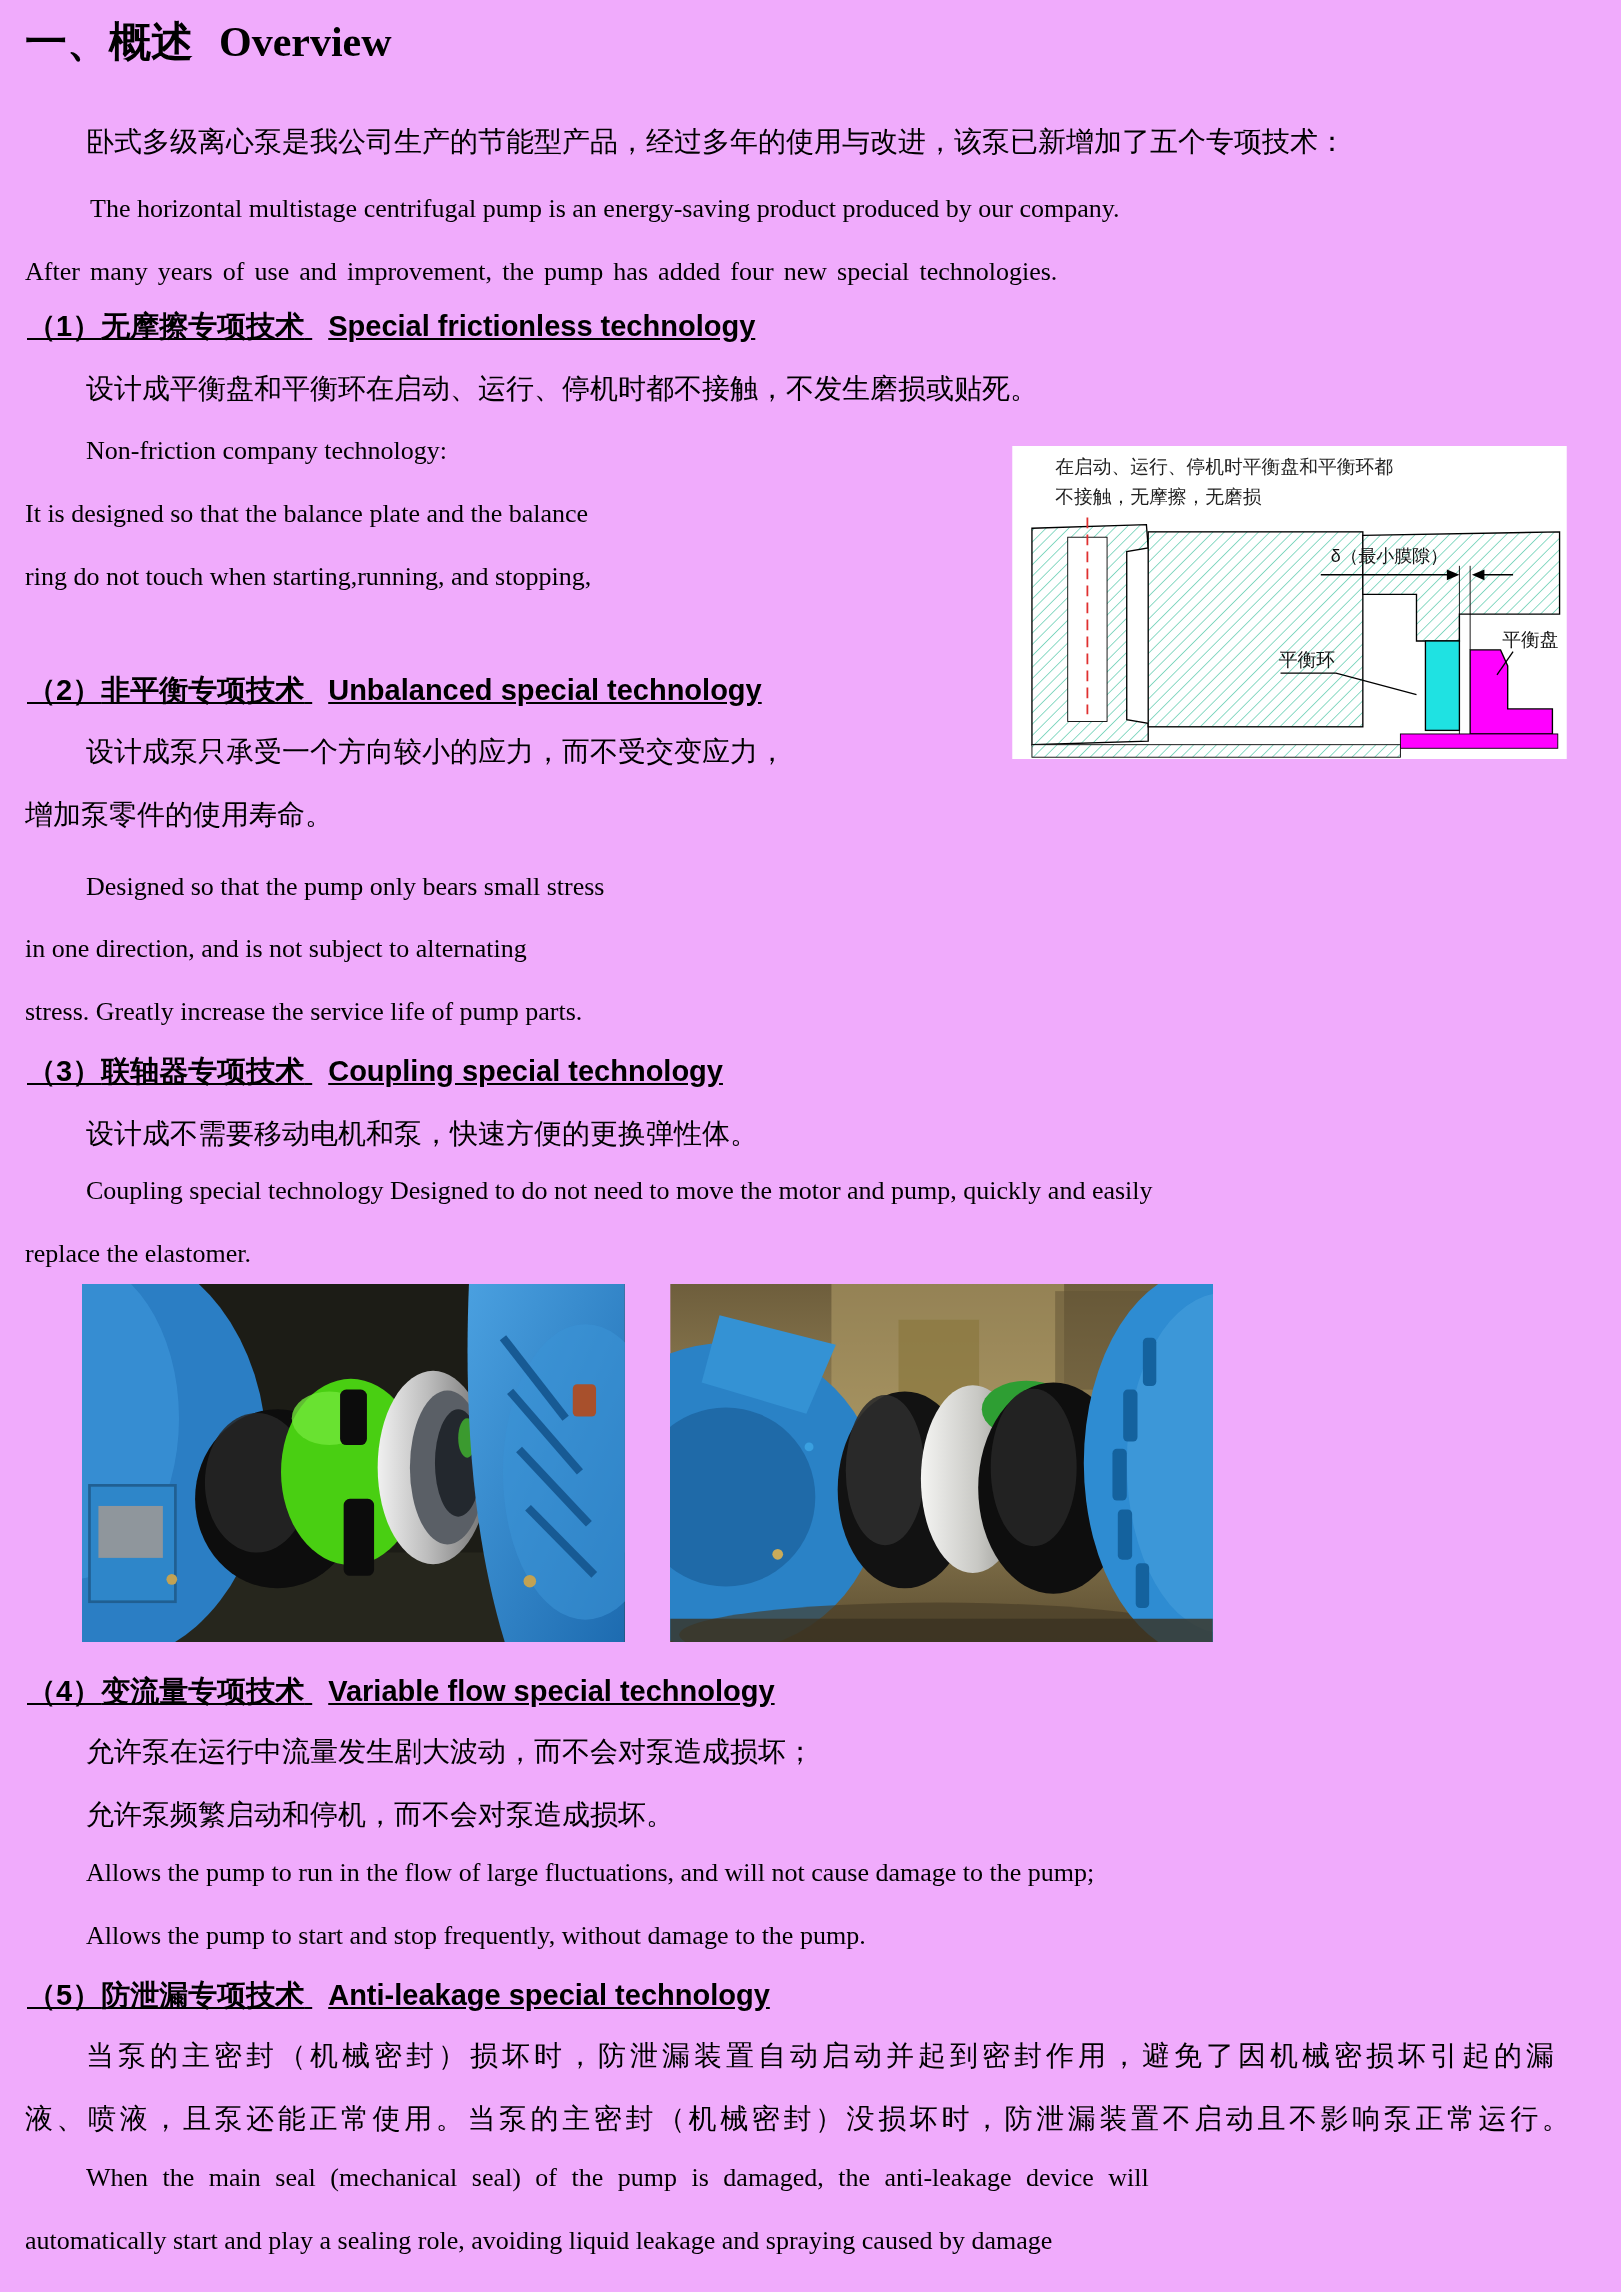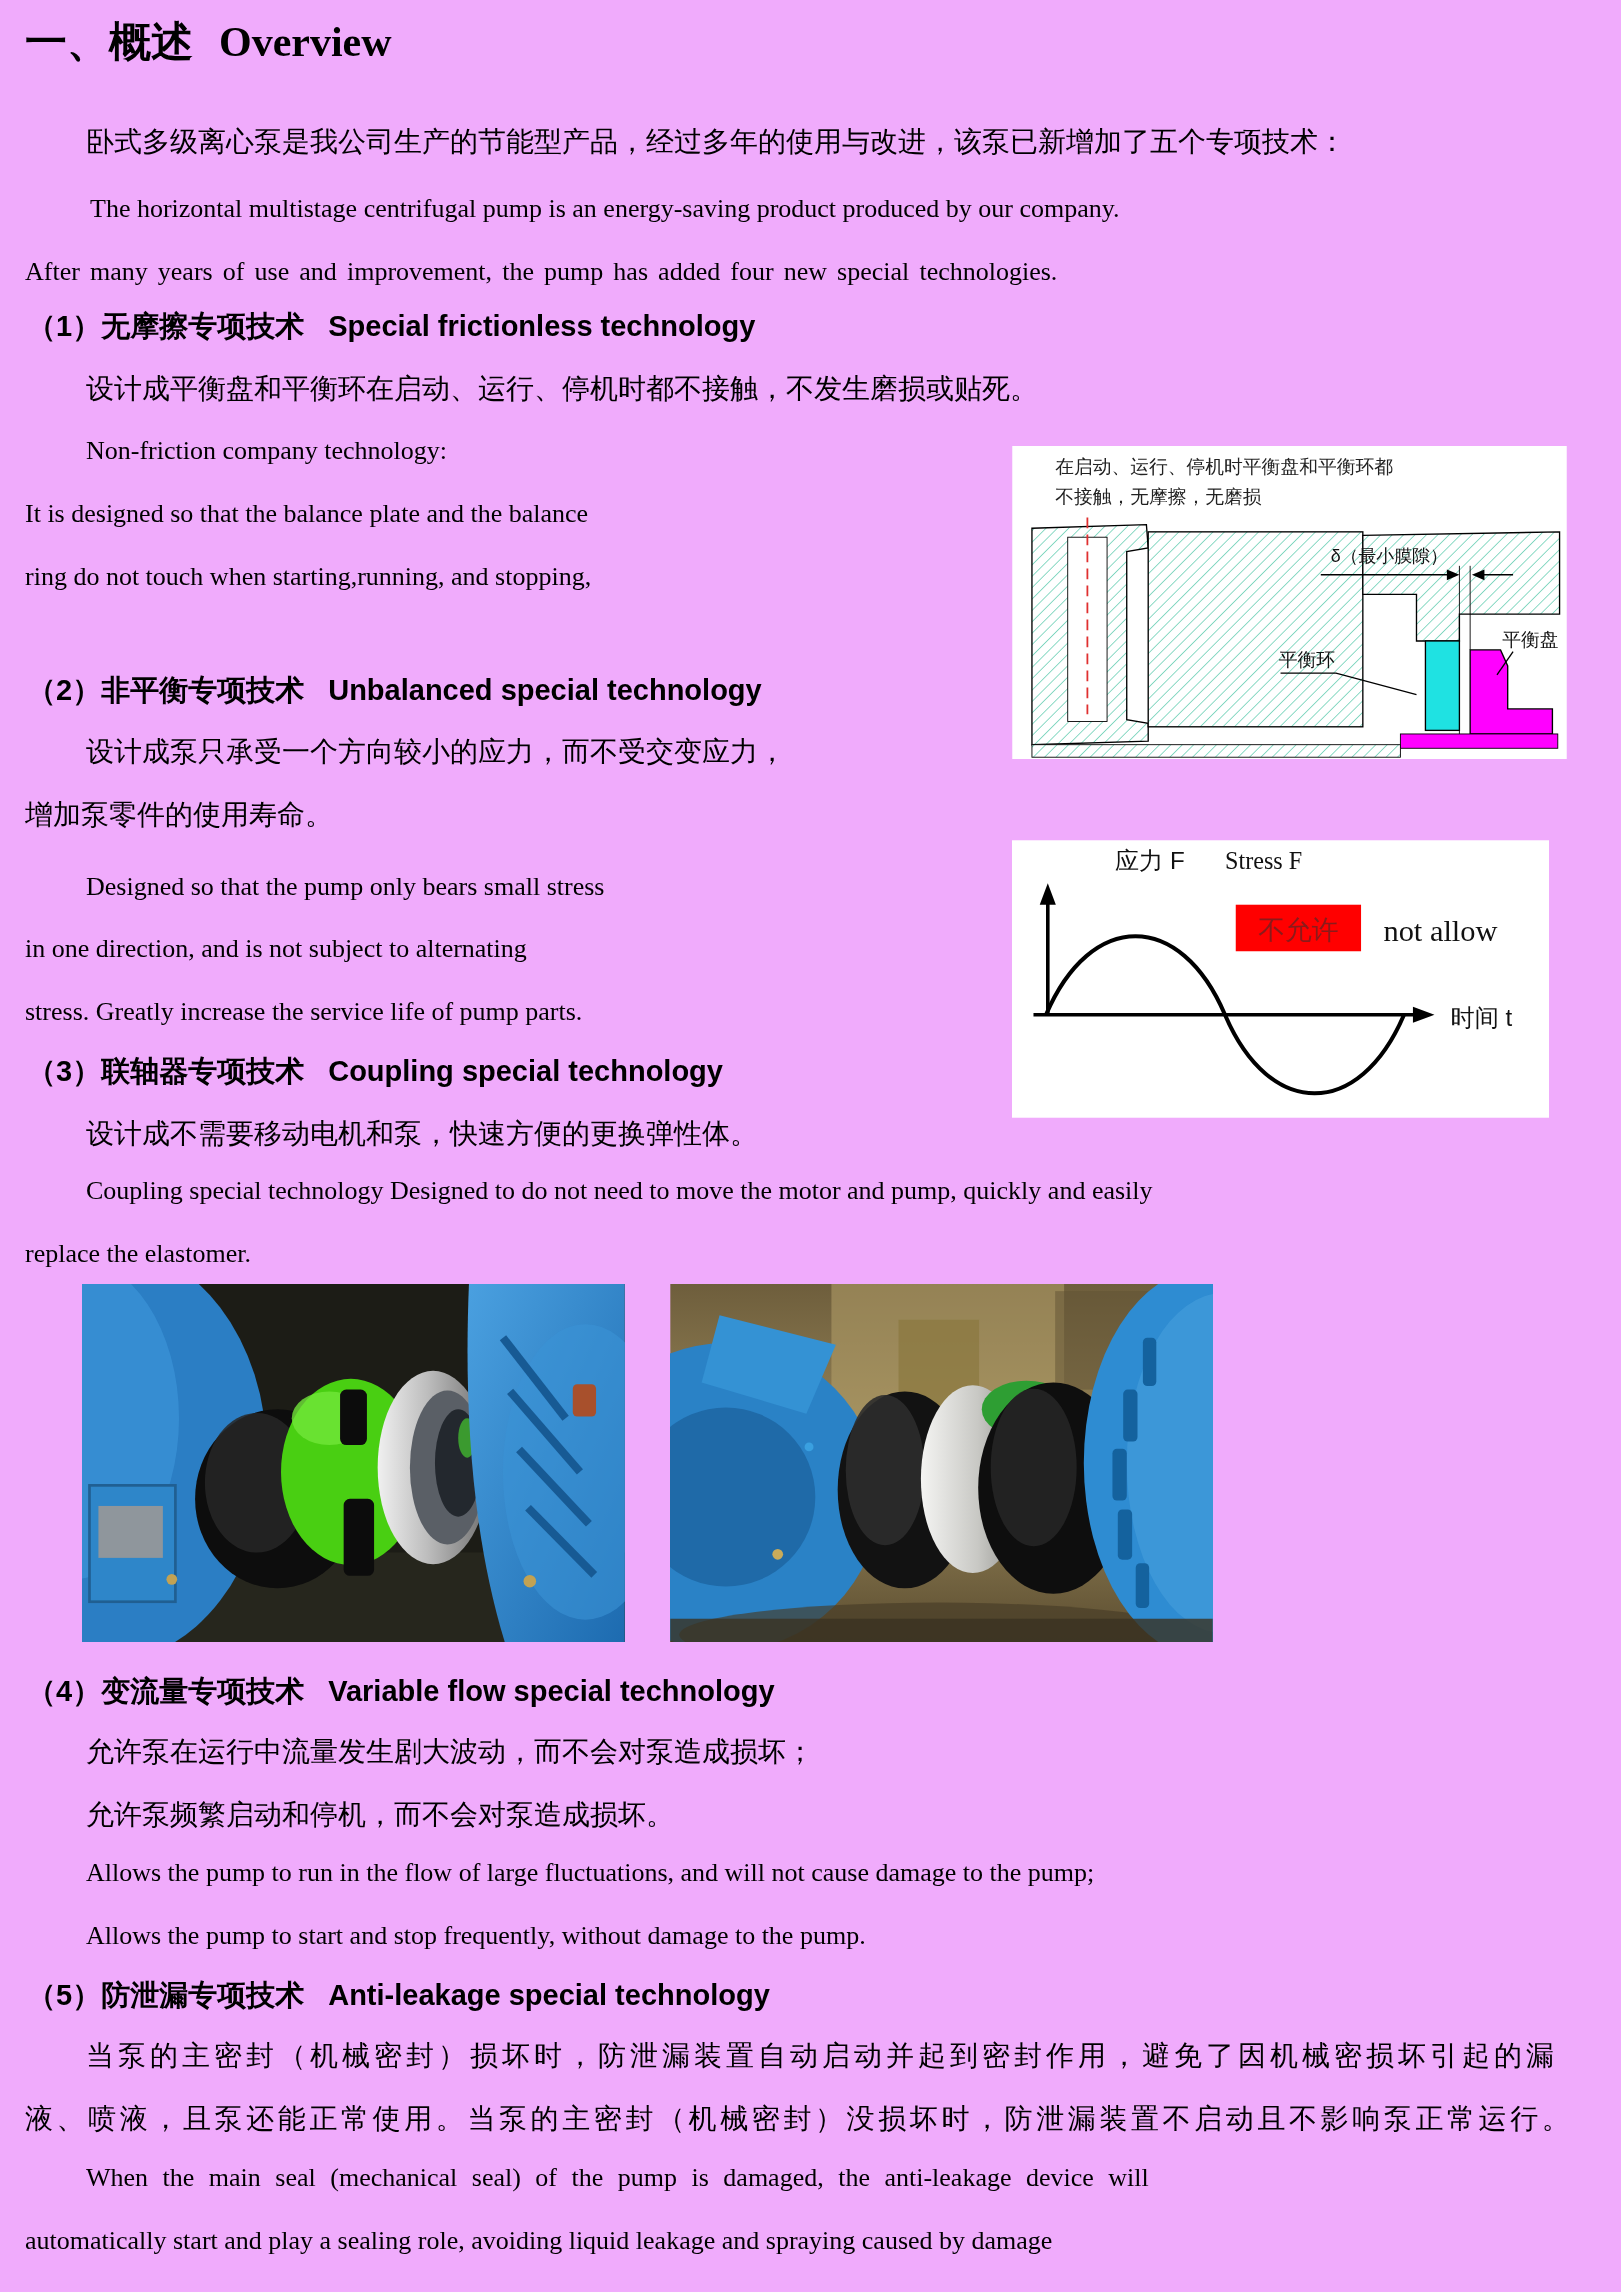--- a/index.html
+++ b/index.html
@@ -1,20 +1,20 @@
 <!DOCTYPE html>
 <html style="font-size:14.3px"><head>
 <meta charset="utf-8">
 <style>
   html,body{margin:0;padding:0;background:#9a9a9a;}
   .page{position:relative;width:1621px;height:2293px;background:#f0abfc;overflow:hidden;color:#000;}
   .abs{position:absolute;white-space:nowrap;line-height:1.25;}
   .cjk{font-family:"Liberation Sans","DejaVu Sans",sans-serif;font-size:28px;}
   .en{font-family:Liberation Serif, serif;font-size:26px;}
-  .h{font-weight:bold;font-size:29px;font-family:"Liberation Sans","DejaVu Sans",sans-serif;}
+  .h{font-weight:bold;font-size:29px;font-family:"Liberation Sans","DejaVu Sans",sans-serif;text-decoration:underline;}
   .h .h-en{margin-left:16px;}
   .title{font-weight:bold;font-size:42px;font-family:"Liberation Sans","DejaVu Sans",sans-serif;}
   .title .t-en{font-family:"Liberation Serif","DejaVu Serif",serif;margin-left:14.3px;}
   .ls1{letter-spacing:4px;}
   .ls2{letter-spacing:3.6px;}
   .ws1{word-spacing:8px;}
   .ws2{word-spacing:3.6px;}
   .fig{position:absolute;}
   svg{display:block;}
 </style>
@@ -89,40 +89,20 @@
   <div class="abs h" style="left:27px;top:672px">
     <span class="h-cn">（2）</span><span class="h-cn">非平衡专项技术</span>
     <span class="h-en">Unbalanced special technology</span>
   </div>
   <div class="abs cjk" style="left:86px;top:734px">设计成泵只承受一个方向较小的应力，而不受交变应力，</div>
   <div class="abs cjk" style="left:25px;top:797px">增加泵零件的使用寿命。</div>
   <div class="abs en" style="left:86px;top:871px">Designed so that the pump only bears small stress</div>
   <div class="abs en" style="left:25px;top:933px">in one direction, and is not subject to alternating</div>
   <div class="abs en" style="left:25px;top:996px">stress. Greatly increase the service life of pump parts.</div>
 
-  <div class="fig" style="left:1012px;top:840px">
-    <svg width="537" height="278" viewBox="0 0 600 310">
-      <rect x="0" y="0" width="600" height="310" fill="#ffffff"></rect>
-      <text x="115" y="32" font-size="27" fill="#111" font-family="Liberation Sans, sans-serif">应力 F</text>
-      <text x="238" y="32" font-size="27" fill="#111" font-family="Liberation Serif, serif">Stress F</text>
-
-      <line x1="40" y1="68" x2="40" y2="196" stroke="#000" stroke-width="4"></line>
-      <polygon points="40,48 31,72 49,72" fill="#000"></polygon>
-      <line x1="24" y1="195" x2="452" y2="195" stroke="#000" stroke-width="4"></line>
-      <polygon points="472,195 448,186 448,204" fill="#000"></polygon>
-
-      <path d="M38,195 C 88,78 188,78 238,195 C 288,312 388,312 438,195" fill="none" stroke="#000" stroke-width="4.5"></path>
-
-      <rect x="250" y="72" width="140" height="52" fill="#ff0000"></rect>
-      <text x="320" y="110" font-size="30" text-anchor="middle" fill="#8b1a1a" font-family="Liberation Sans, sans-serif">不允许</text>
-      <text x="415" y="112" font-size="34" fill="#111" font-family="Liberation Serif, serif">not allow</text>
-
-      <text x="490" y="207" font-size="27" fill="#111" font-family="Liberation Sans, sans-serif">时间 t</text>
-    </svg>
-  </div>
 
   <div class="abs h" style="left:27px;top:1053px">
     <span class="h-cn">（3）</span><span class="h-cn">联轴器专项技术</span>
     <span class="h-en">Coupling special technology</span>
   </div>
   <div class="abs cjk" style="left:86px;top:1116px">设计成不需要移动电机和泵，快速方便的更换弹性体。</div>
   <div class="abs en" style="left:86px;top:1175px">Coupling special technology Designed to do not need to move the motor and pump, quickly and easily</div>
   <div class="abs en" style="left:25px;top:1238px">replace the elastomer.</div>
 
   <div class="fig" style="left:82px;top:1284px">

